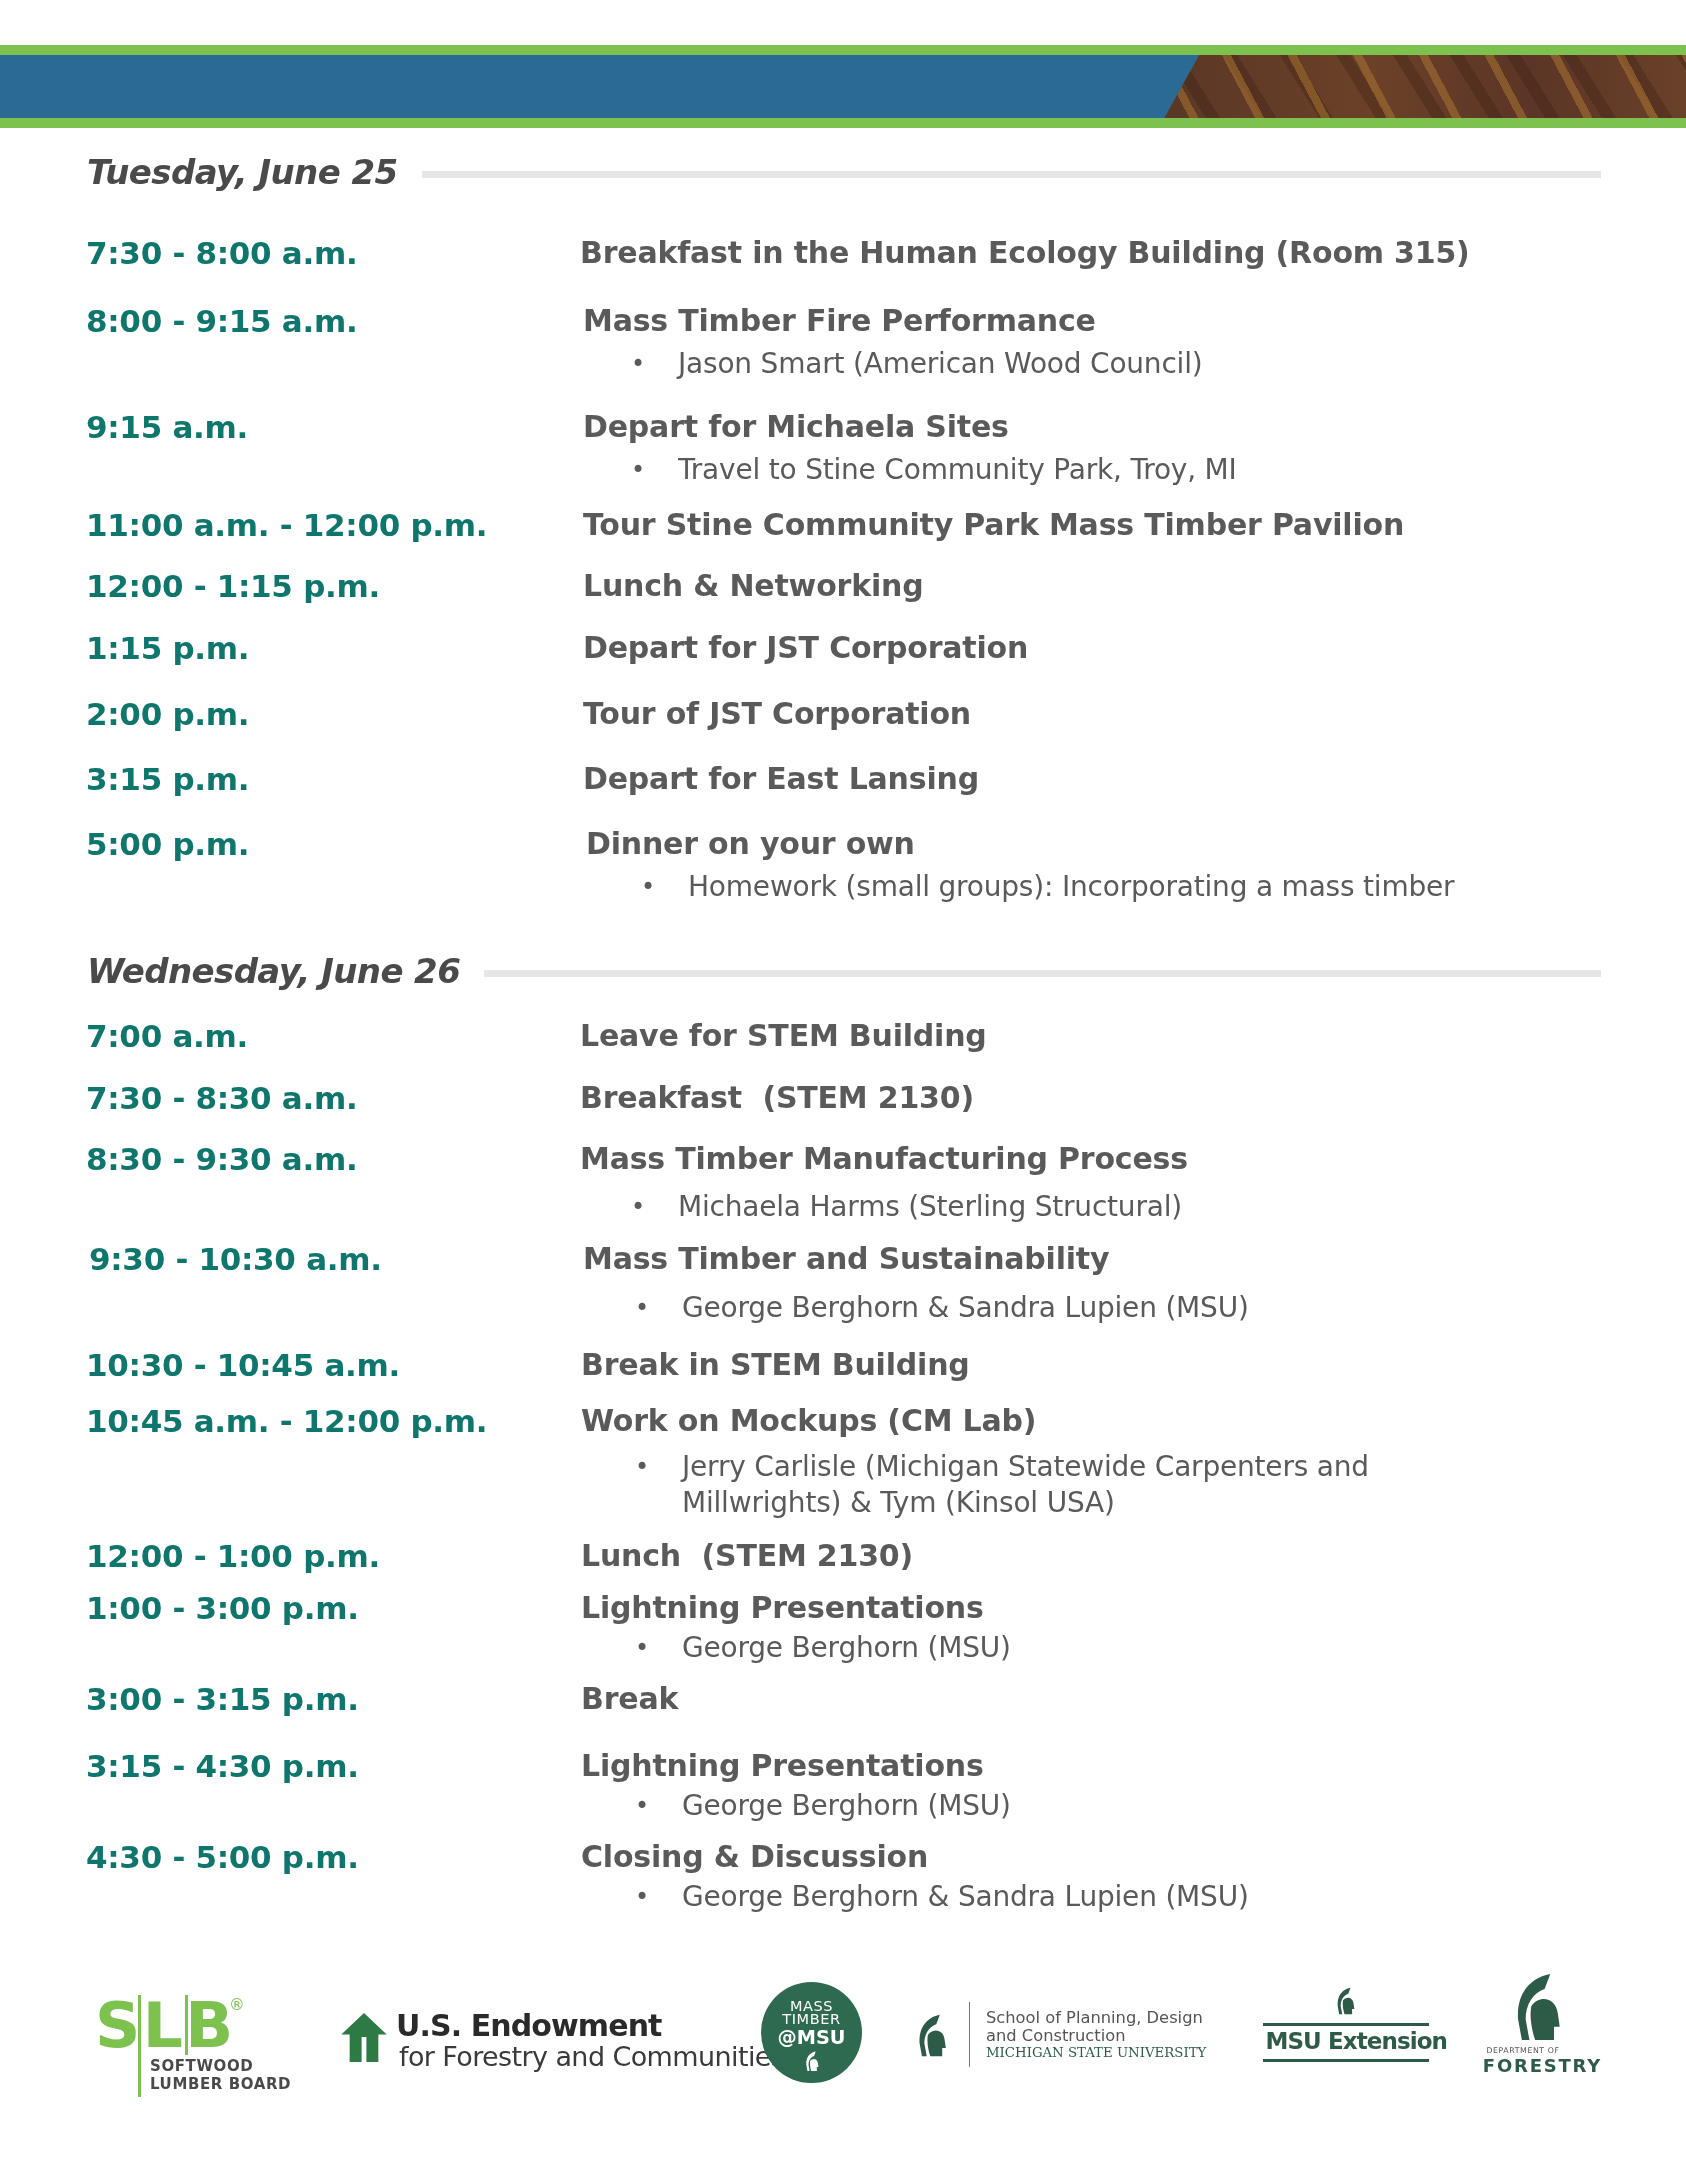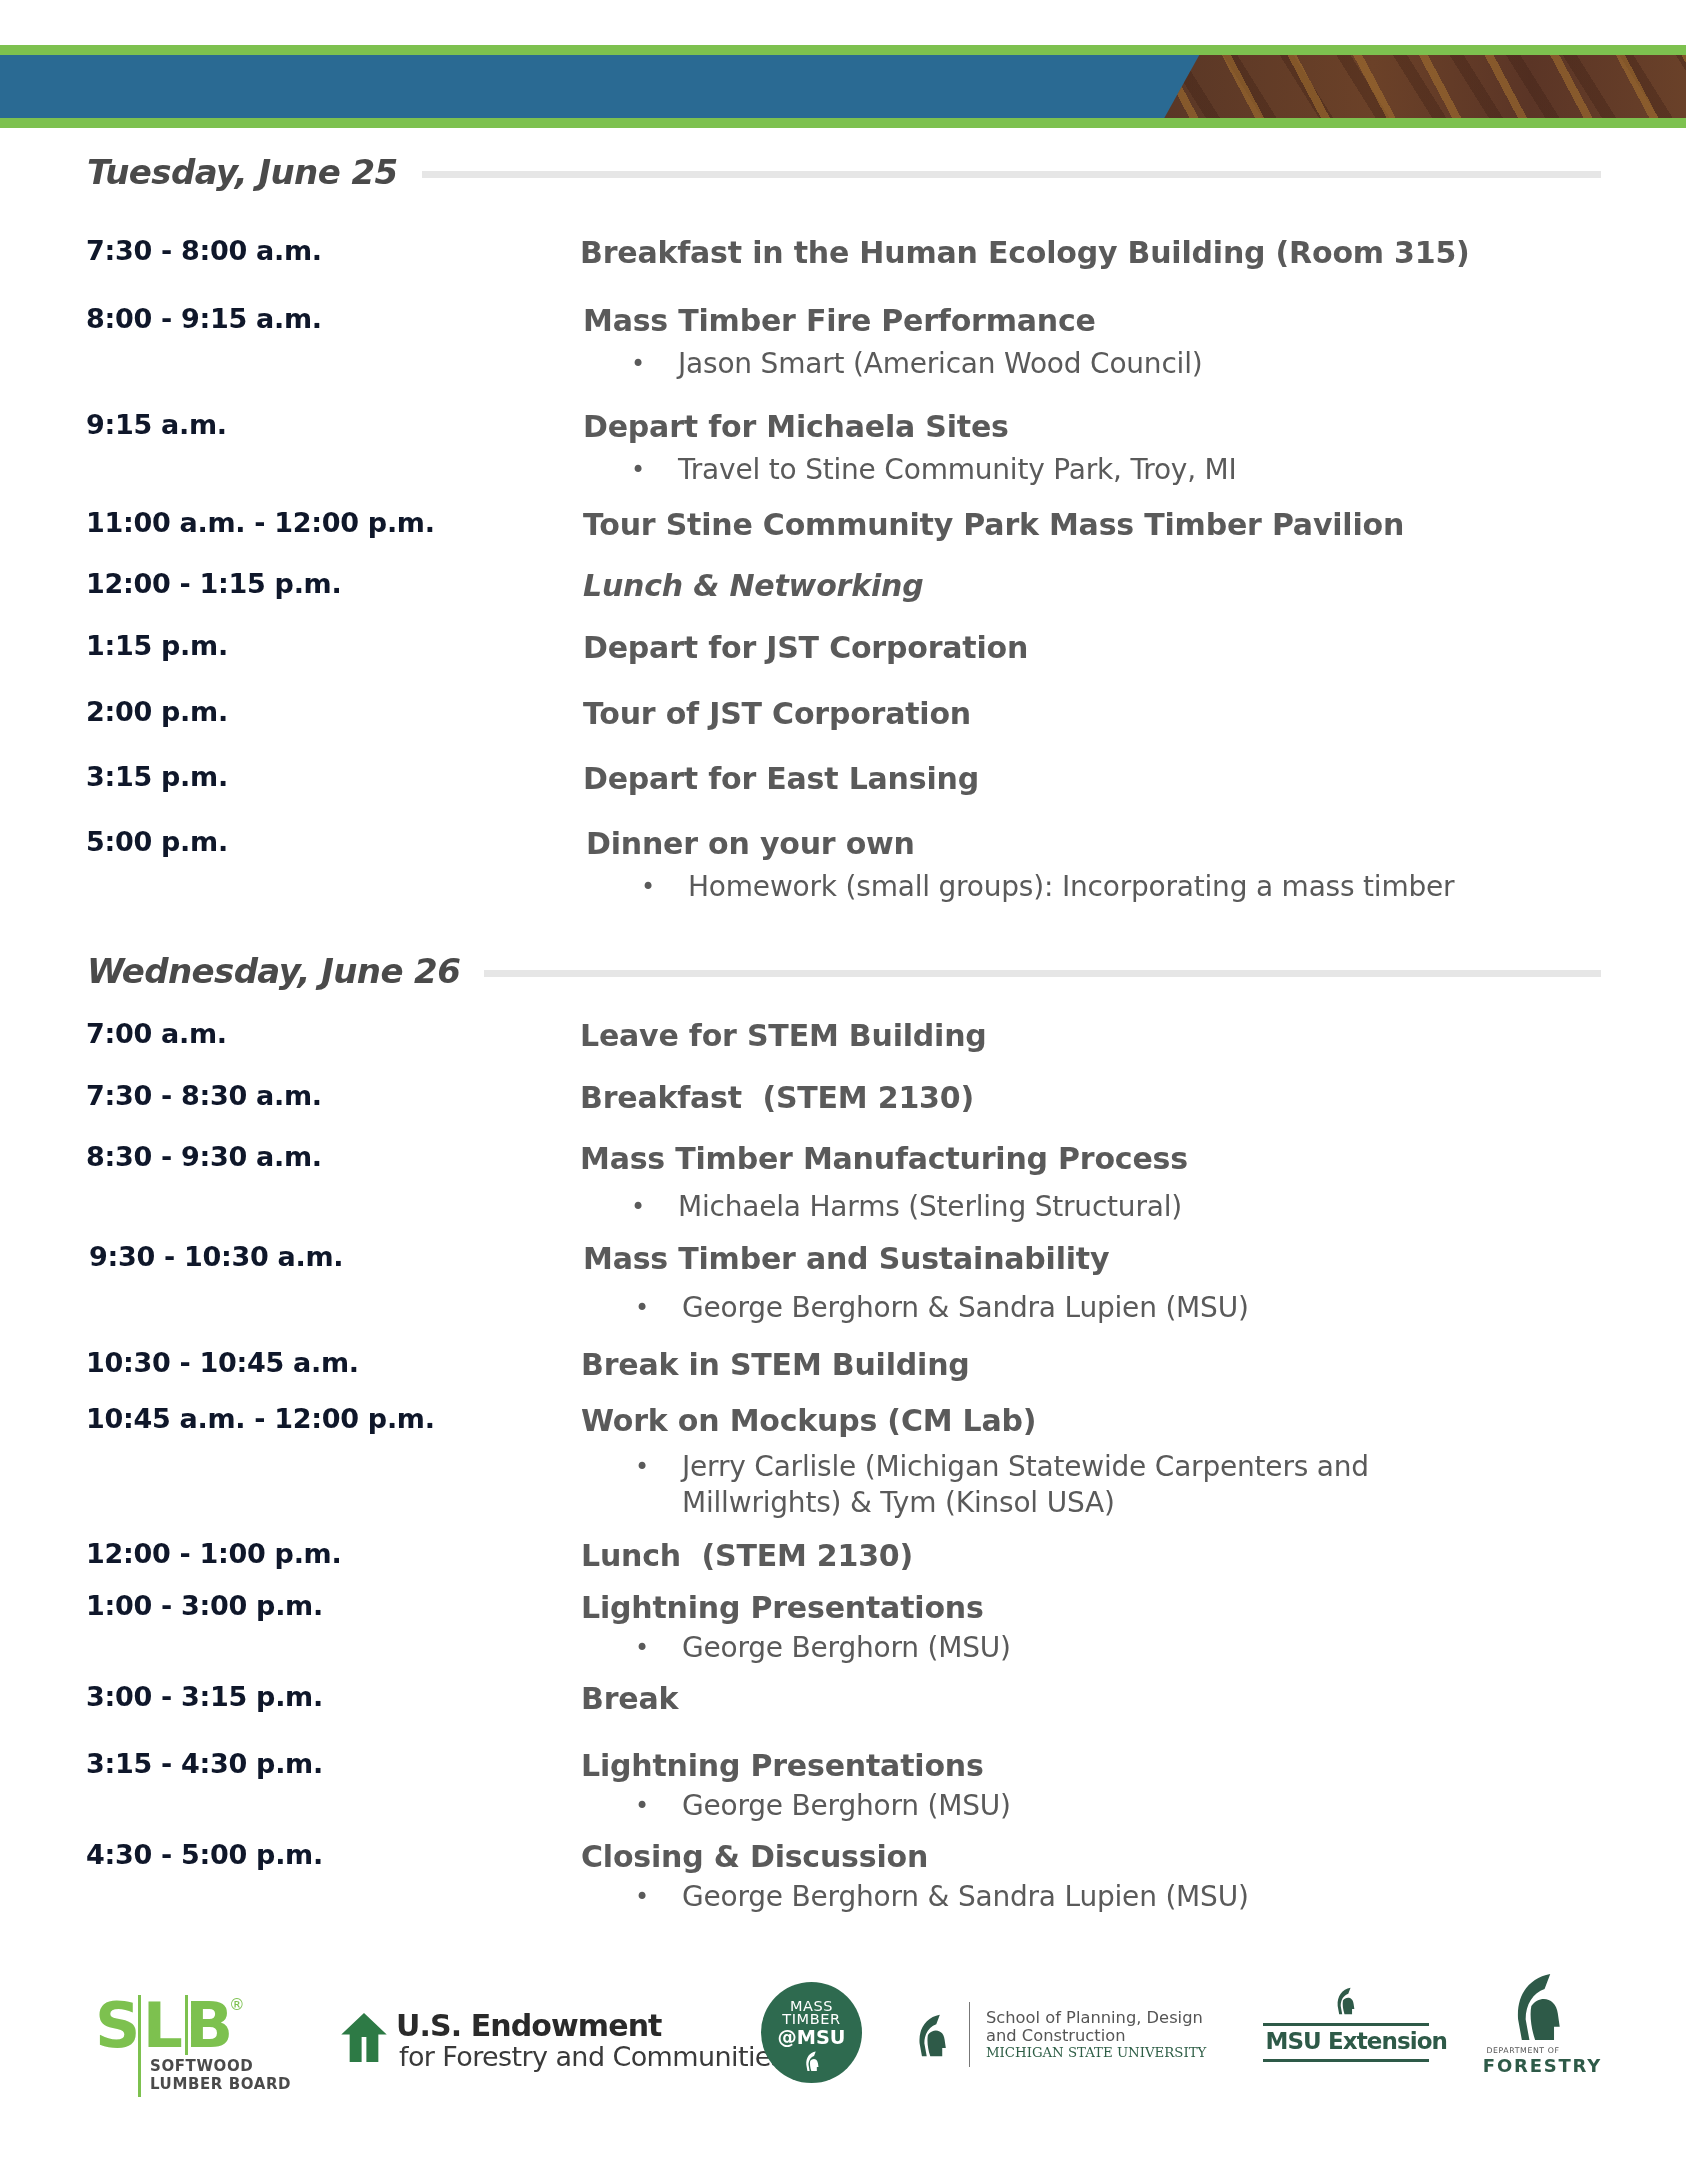--- a/index.html
+++ b/index.html
@@ -27,21 +27,21 @@
       position: absolute; left: 87px; display: flex; align-items: center; width: 1514px;
     }
     .day .title {
       font-family: "DejaVu Sans", sans-serif; font-weight: bold; font-style: italic;
       font-size: 34px; color: #4a4a4a; letter-spacing: -0.6px; white-space: nowrap;
     }
     .day .rule { flex: 1; height: 7.2px; background: #e6e6e6; margin-left: 24px; margin-top: 4.8px; }
     
     .row { position: absolute; left: 0; width: 1687px; }
     .time {
-      position: absolute; left: 86px; font-weight: bold; font-size: 27px; color: #0f172a;
+      position: absolute; left: 86px; font-weight: bold; font-size: 31px; color: #0f766e;
       white-space: nowrap; letter-spacing: -0.3px;
     }
     .event {
       position: absolute; left: 580px; font-weight: bold; font-size: 30px; color: #5a5a5a;
       white-space: nowrap; letter-spacing: -0.2px;
     }
     .bullet {
       position: absolute; font-size: 28px; font-weight: normal; color: #5a5a5a;
       letter-spacing: -0.2px; line-height: 36px;
     }
@@ -119,21 +119,21 @@
   </span>
 </div>
 
 <div class="row" style="top:507px;">
   <span class="time">11:00 a.m. - 12:00 p.m.</span>
   <span class="event" style="left:583px;">Tour Stine Community Park Mass Timber Pavilion</span>
 </div>
 
 <div class="row" style="top:568px;">
   <span class="time">12:00 - 1:15 p.m.</span>
-  <span class="event" style="left:583px;font-style:italic;">Lunch &amp; Networking</span>
+  <span class="event" style="left:583px;">Lunch &amp; Networking</span>
 </div>
 
 <div class="row" style="top:630px;">
   <span class="time">1:15 p.m.</span>
   <span class="event" style="left:583px;">Depart for JST Corporation</span>
 </div>
 
 <div class="row" style="top:696px;">
   <span class="time">2:00 p.m.</span>
   <span class="event" style="left:583px;">Tour of JST Corporation</span>

